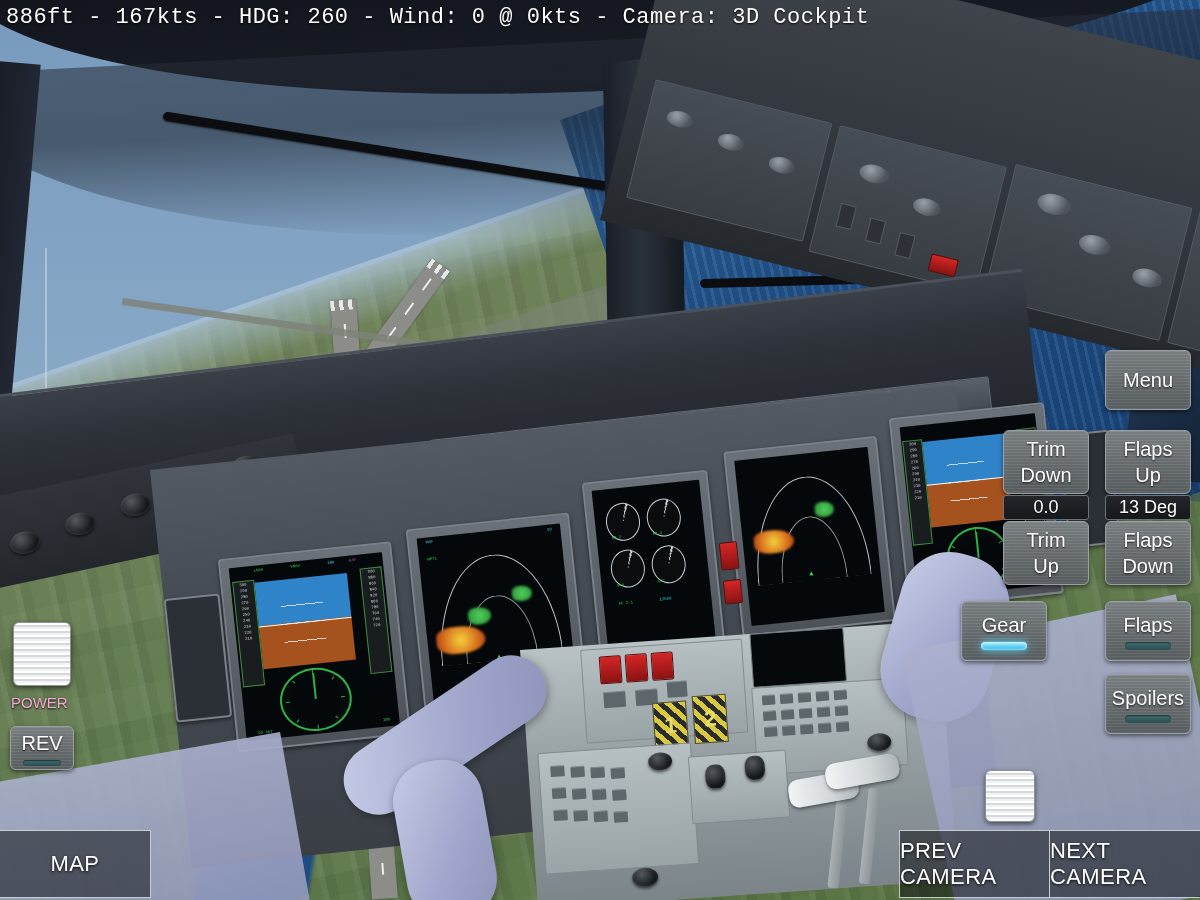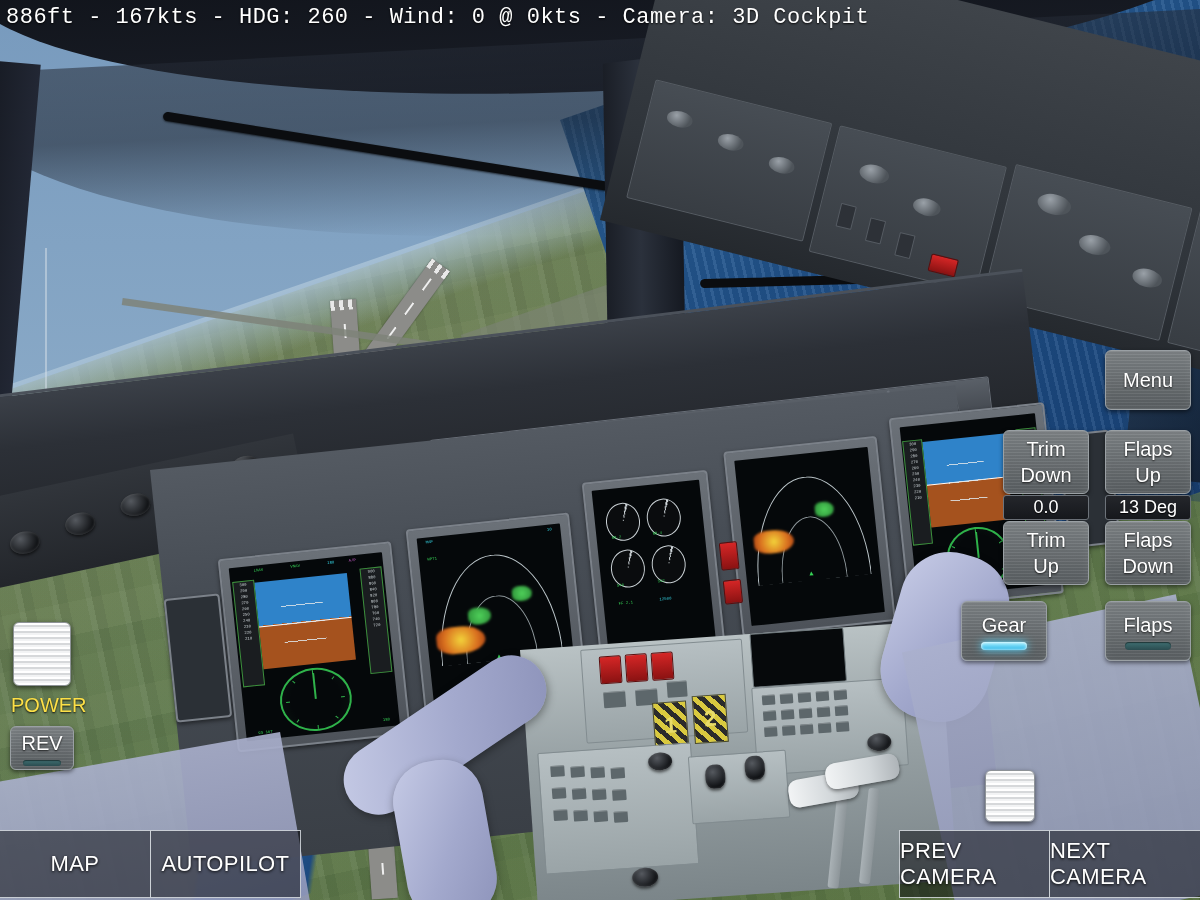--- a/index.html
+++ b/index.html
@@ -153,21 +153,21 @@
 
   .readout{position:absolute;z-index:40;border-radius:3px;
       background:linear-gradient(180deg,#24262b,#16181c);
       border:1px solid #6d737a;color:#fff;font-size:18px;
       display:flex;align-items:center;justify-content:center;
       text-shadow:0 1px 1px rgba(0,0,0,.9);}
 
   .slider-handle{position:absolute;z-index:40;border-radius:6px;
       background:repeating-linear-gradient(180deg,#ffffff 0 2px,#d6d8da 2px 4px,#f2f3f4 4px 6px);
       border:1px solid #8d9296;box-shadow:0 2px 5px rgba(0,0,0,.55);}
-  .slider-cap{position:absolute;z-index:40;color:#fde047;font-size:20px;
+  .slider-cap{position:absolute;z-index:40;color:#f9a8d4;font-size:15px;
       text-shadow:0 1px 2px rgba(0,0,0,.9);}
 
   .barbtn{position:absolute;z-index:45;box-sizing:border-box;
       border:1px solid rgba(235,240,245,.78);
       background:rgba(10,12,16,.52);color:#fff;font-size:22px;
       display:flex;align-items:center;justify-content:center;
       text-shadow:0 1px 3px rgba(0,0,0,.95);cursor:pointer;letter-spacing:.4px;}
 </style>
 </head>
 <body>
@@ -517,27 +517,28 @@
 
   <div class="btn" style="left:961px;top:601px;width:84px;height:58px;">
     <span class="lbl">Gear</span>
     <span class="led on"></span>
   </div>
   <div class="btn" style="left:1105px;top:601px;width:84px;height:58px;">
     <span class="lbl">Flaps</span>
     <span class="led off"></span>
   </div>
 
+  <div class="btn" style="left:1105px;top:674px;width:84px;height:58px;">
+    <span class="lbl">Spoilers</span>
+    <span class="led off"></span>
+  </div>
 
   <div class="barbtn" style="left:0px;top:830px;width:151px;height:68px;border-left:none;">
     <span>MAP</span>
   </div>
-  <div class="barbtn" style="left:150px;top:830px;width:151px;height:68px;">
-    <span>AUTOPILOT</span>
-  </div>
   <div class="barbtn" style="left:1049px;top:830px;width:151px;height:68px;border-right:none;">
     <span>NEXT CAMERA</span>
   </div>
   <div class="barbtn" style="left:899px;top:830px;width:151px;height:68px;">
     <span>PREV CAMERA</span>
   </div>
 
 </div>
 
 </body></html>

